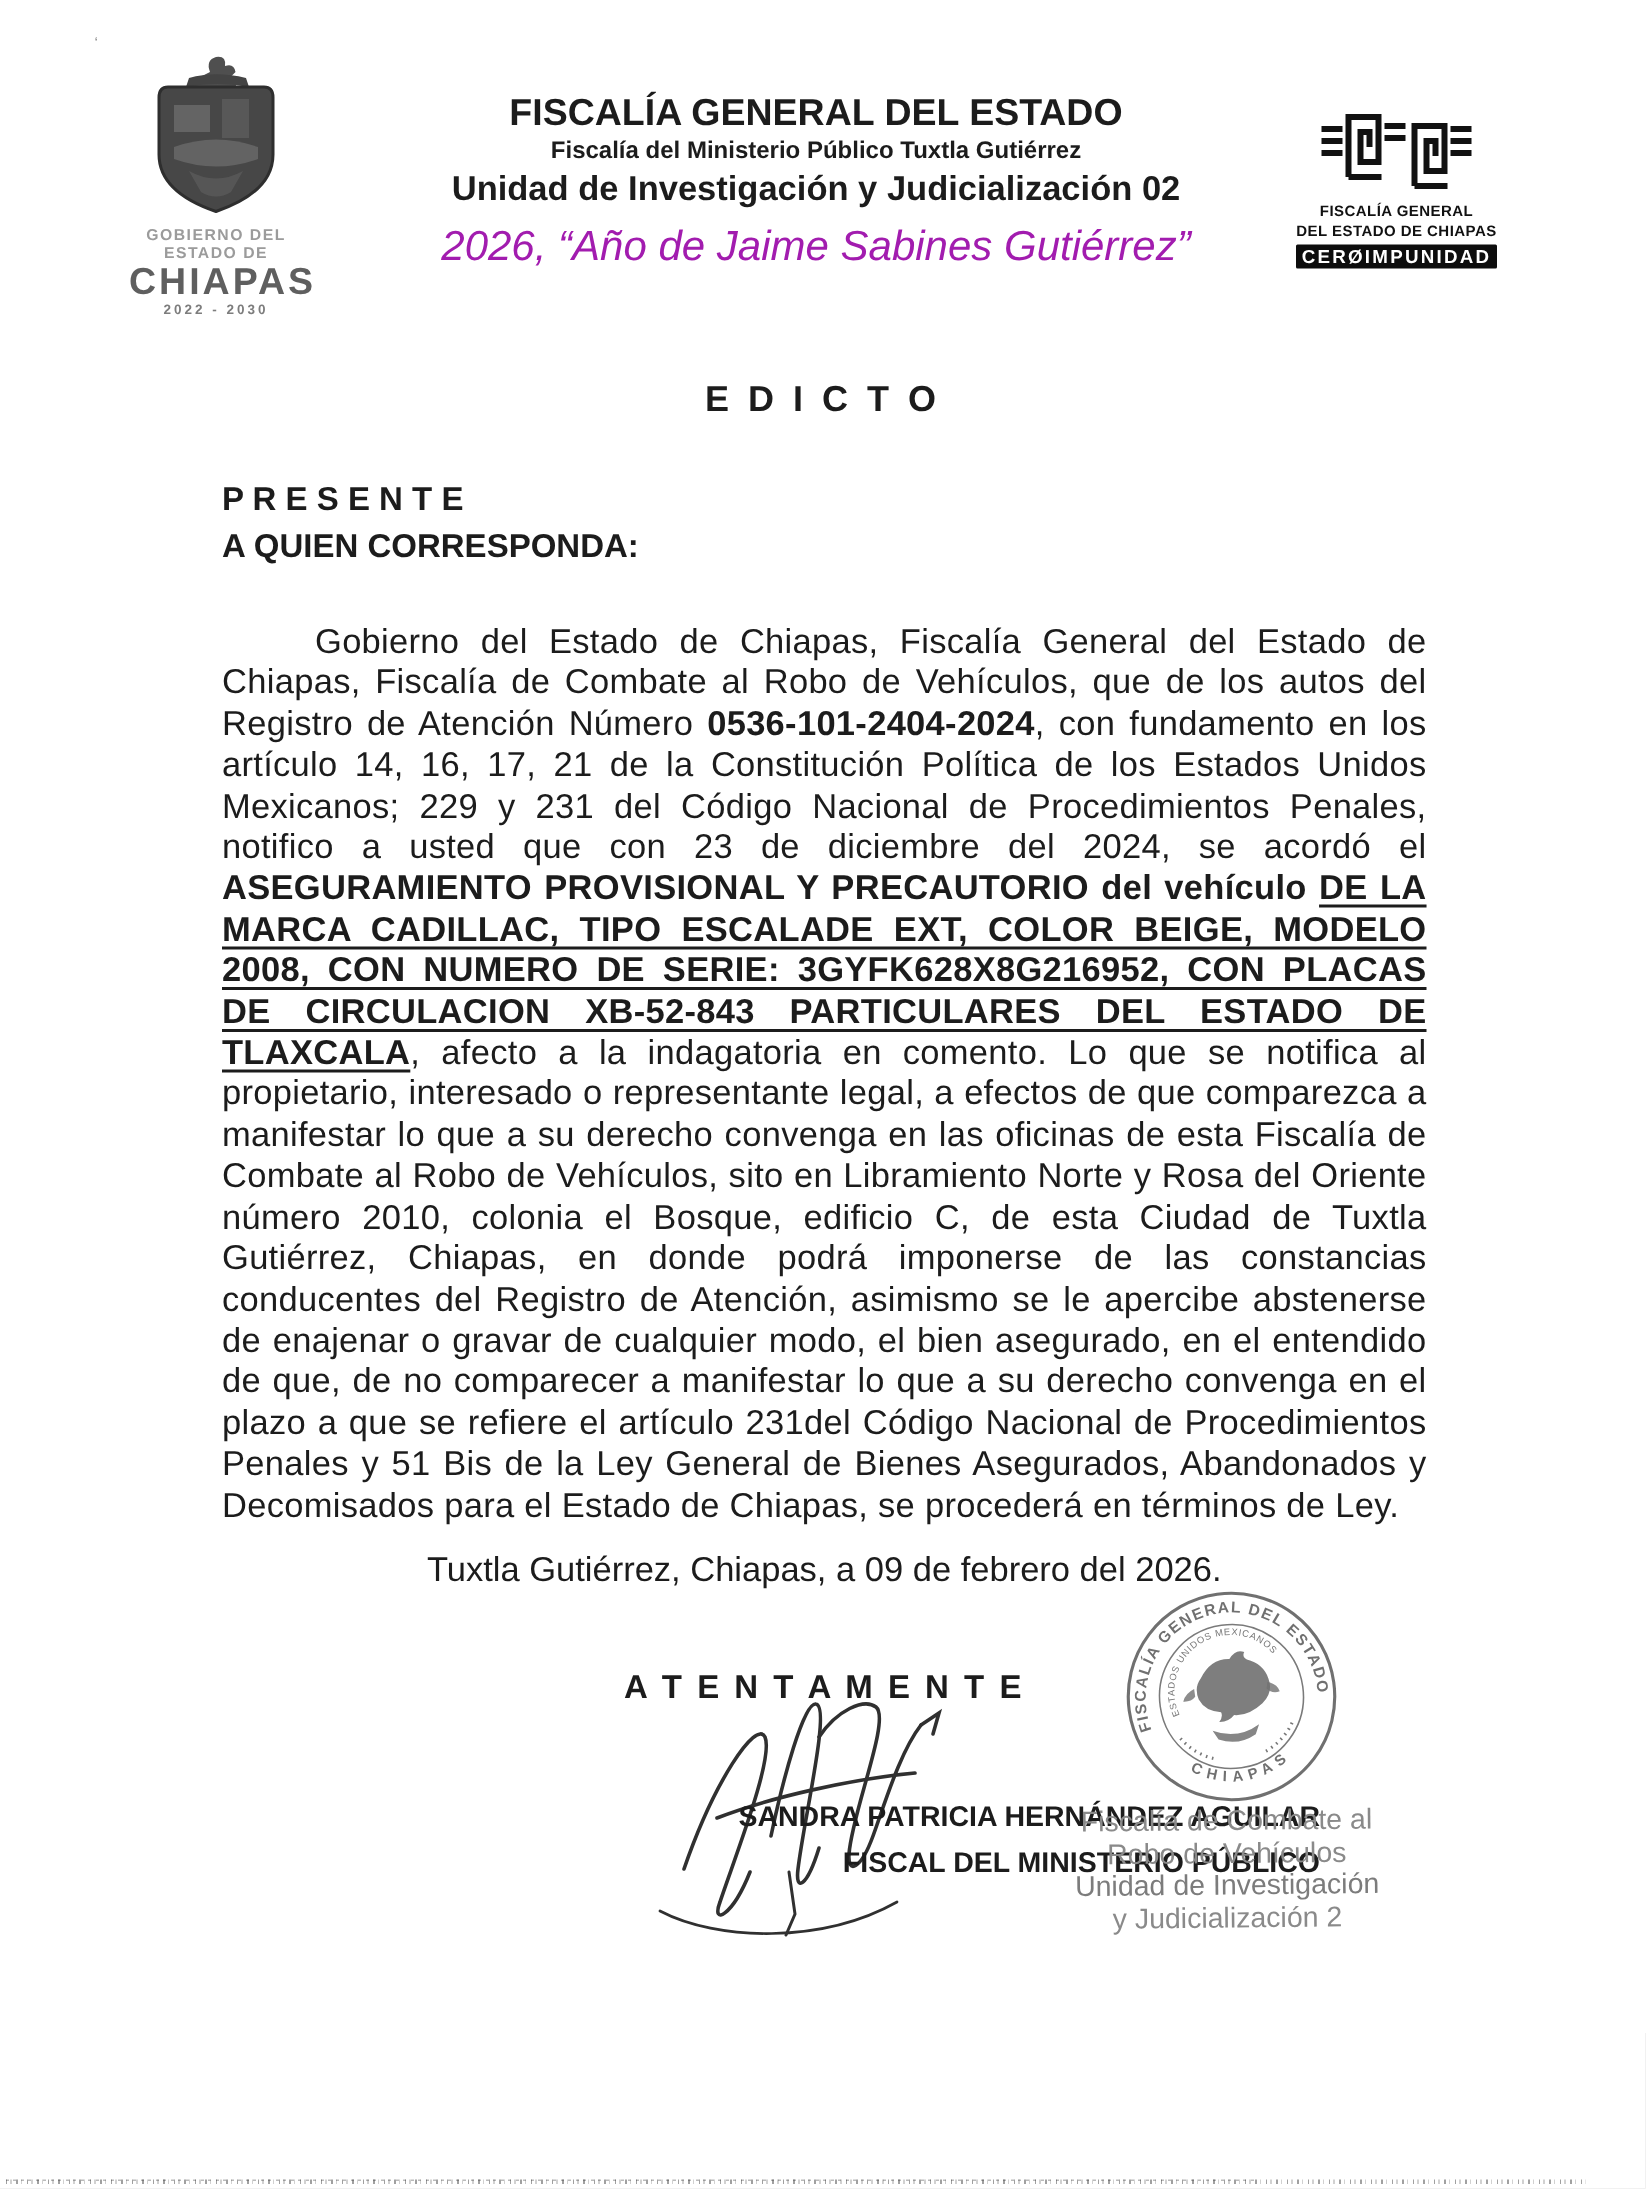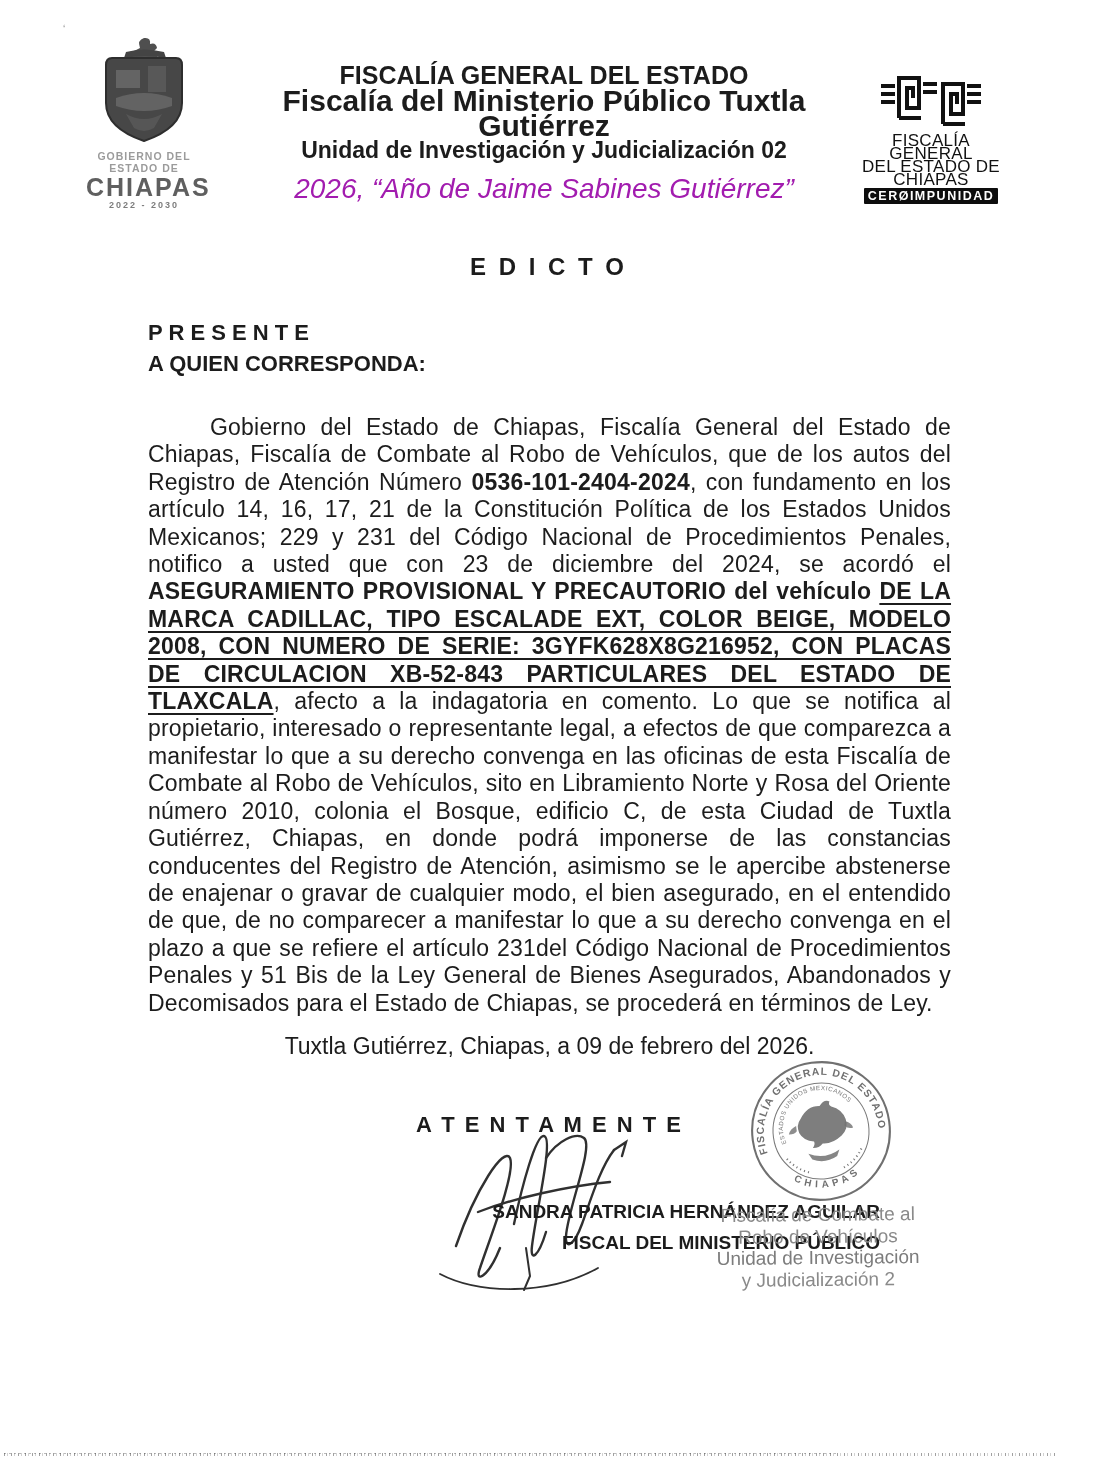--- a/index.html
+++ b/index.html
@@ -14,25 +14,25 @@
   }
   
   .scan-artifact{position:absolute;left:63px;top:24px;width:5px;height:7px;color:#8a8a8a;font-size:10px;}
   .left-logo{position:absolute;left:86px;top:36px;width:116px;text-align:center;}
   .left-logo .org{font-size:10.5px;font-weight:bold;letter-spacing:1px;color:#9b9b9b;line-height:12px;}
   .left-logo .state{font-size:25px;font-weight:bold;letter-spacing:2px;color:#5f5f5f;line-height:25px;margin-top:1px;}
   .left-logo .years{font-size:9px;font-weight:bold;letter-spacing:2px;color:#7d7d7d;line-height:11px;}
   .header-center{position:absolute;left:268px;top:62px;width:552px;text-align:center;}
   .hc1{font-size:25px;font-weight:bold;line-height:26px;}
   .hc2{font-size:23px;line-height:25px;}
-  .hc3{font-size:30px;font-weight:bold;line-height:25px;}
+  .hc3{font-size:16px;font-weight:bold;line-height:25px;}
   .hc4{font-size:23px;font-weight:bold;line-height:25px;}
   .slogan{font-size:28px;font-style:italic;line-height:22px;margin-top:15px;color:#a21caf;}
   .right-logo{position:absolute;left:856px;top:72px;width:150px;text-align:center;}
-  .right-logo .rl-text{font-size:17px;font-weight:normal;letter-spacing:.3px;color:#111;line-height:13px;}
+  .right-logo .rl-text{font-size:10px;font-weight:bold;letter-spacing:.3px;color:#111;line-height:13px;}
   .banner{display:inline-block;margin-top:2px;background:#0d0d0d;color:#fff;font-weight:bold;
           font-size:12.5px;letter-spacing:1.5px;padding:1px 4px;border-radius:1px;}
   
   .edicto{position:absolute;left:0;top:253px;width:1097px;text-align:center;
           font-size:24px;font-weight:bold;letter-spacing:3px;}
   .addressee{position:absolute;left:148px;top:317px;font-weight:bold;font-size:22px;line-height:31px;}
   
   .body-par{position:absolute;left:148px;top:391px;width:803px;
             font-size:23px;line-height:27.4px;text-align:justify;text-indent:62px;
             letter-spacing:.2px;}

